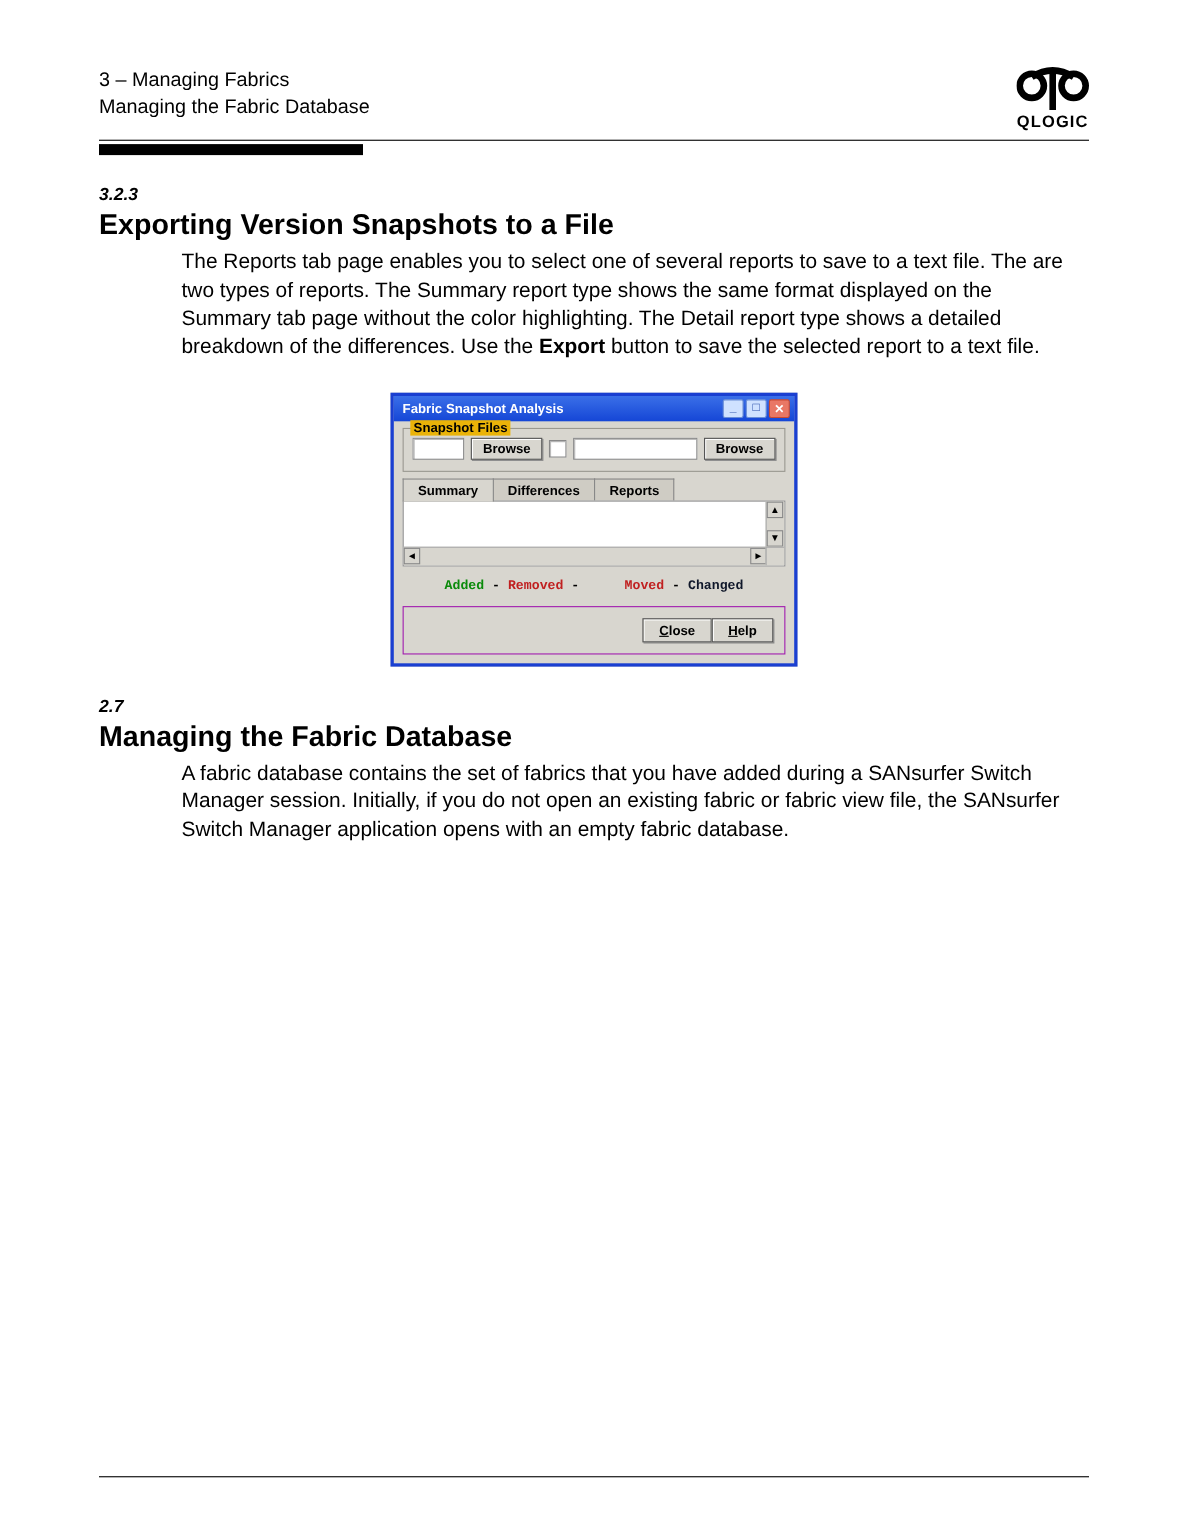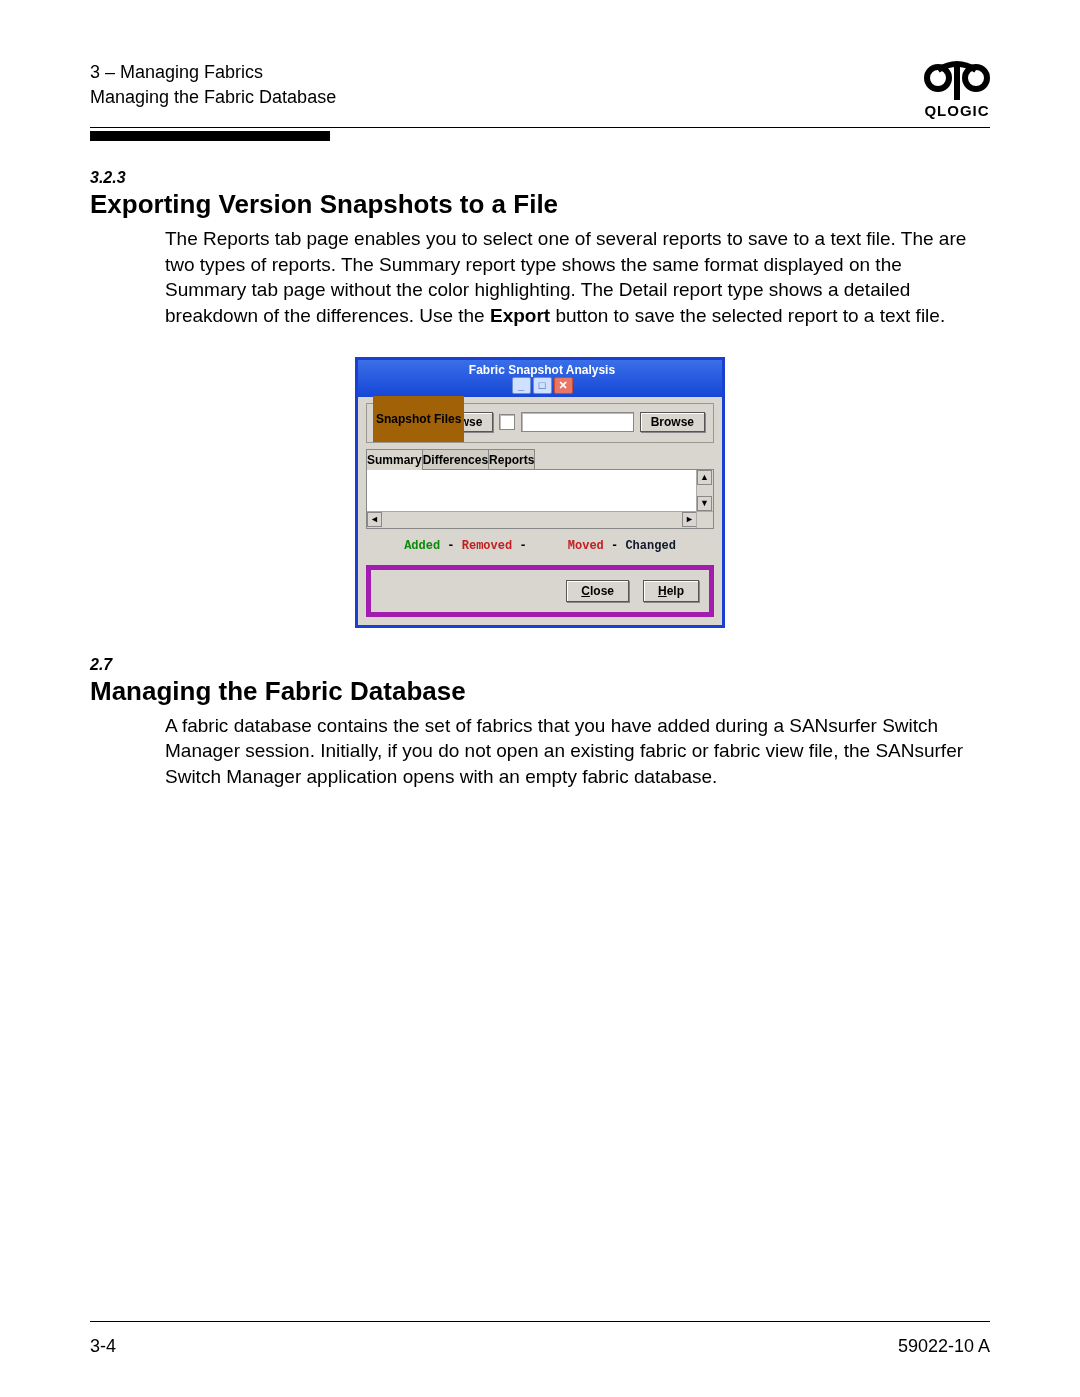--- a/index.html
+++ b/index.html
@@ -81,21 +81,20 @@
     font-size: 12px;
   }
   .titlebar {
     background: linear-gradient(#3a6fe8, #1546d6);
     color: #fff;
     display: flex;
     align-items: center;
     justify-content: space-between;
     padding: 3px 4px 3px 8px;
     font-weight: bold;
-    flex-direction: column;
   }
   .win-btns {
     display: flex;
     gap: 2px;
   }
   .win-btn {
     width: 19px;
     height: 17px;
     background: #cfe1ff;
     border: 1px solid #6b8ed6;
@@ -119,22 +118,22 @@
   .fieldset {
     border: 1px solid #9a9890;
     padding: 8px 8px 10px 8px;
     margin-bottom: 6px;
     position: relative;
   }
   .fieldset-legend {
     position: absolute;
     top: -8px;
     left: 6px;
-    background: #a16207;
-    padding: 16px 3px;
+    background: #eab308;
+    padding: 0 3px;
     font-size: 12px;
     font-weight: bold;
   }
   .file-row {
     display: flex;
     align-items: center;
     gap: 6px;
     justify-content: space-between;
   }
   .file-input {
@@ -161,21 +160,21 @@
     font-weight: bold;
     font-family: Tahoma, Arial, sans-serif;
   }
   .tabs {
     display: flex;
     margin-top: 2px;
   }
   .tab {
     border: 1px solid #888;
     border-bottom: none;
-    padding: 3px 0;
+    padding: 3px 13px;
     background: #cfccc4;
     font-size: 12px;
     font-weight: bold;
     margin-right: -1px;
   }
   .tab.active {
     background: #d8d6cf;
     position: relative;
     z-index: 2;
   }
@@ -226,25 +225,24 @@
     font-size: 12px;
     font-weight: bold;
     padding: 10px 0 6px 0;
     font-family: "Courier New", monospace;
   }
   .lg-added { color: #0a8a0a; }
   .lg-removed { color: #c02020; }
   .lg-moved { color: #c02020; margin-left: 34px; }
   .lg-changed { color: #0f172a; font-family: Liberation Mono, monospace; }
   .bottom-panel {
-    border: 5px solid #a21caf;
+    border: 1px solid #a21caf;
     padding: 10px;
     display: flex;
     justify-content: flex-end;
-    gap: 14px;
     margin-top: 6px;
   }
   .btn2 {
     background: #d8d6cf;
     border: 1px solid #555;
     box-shadow: 1px 1px 0 #fff inset, 1px 1px 0 #888;
     padding: 3px 14px;
     font-size: 12px;
     font-weight: bold;
   }
@@ -350,18 +348,14 @@
     </div>
   </div>
 
 
   <div class="section-num">2.7</div>
   <div class="section-title">Managing the Fabric Database</div>
   <div class="body-text">A fabric database contains the set of fabrics that you have added during a SANsurfer Switch Manager session. Initially, if you do not open an existing fabric or fabric view file, the SANsurfer Switch Manager application opens with an empty fabric database.</div>
 
   <div class="footer">
     <hr class="footer-rule">
-    <div class="footer-row">
-      <span>3-4</span>
-      <span>59022-10  A</span>
-    </div>
   </div>
 </div>
 
 </body></html>

